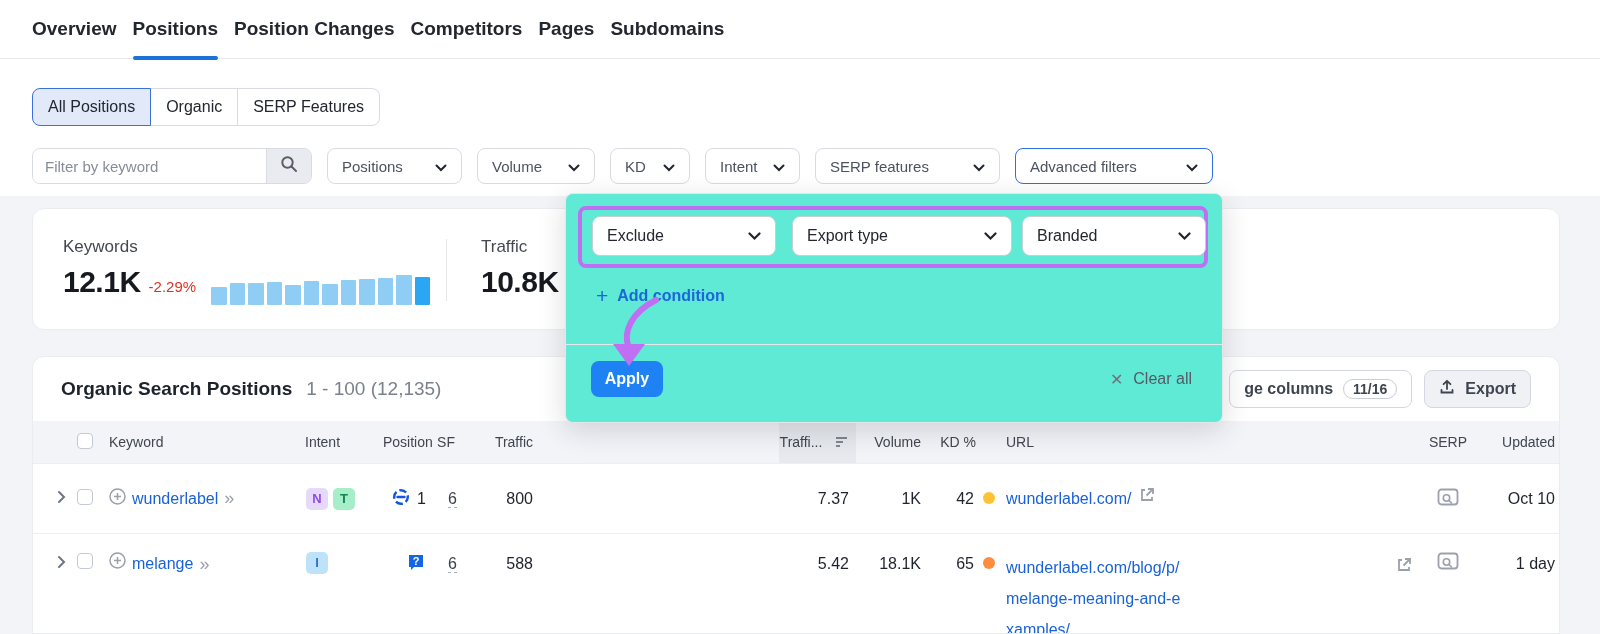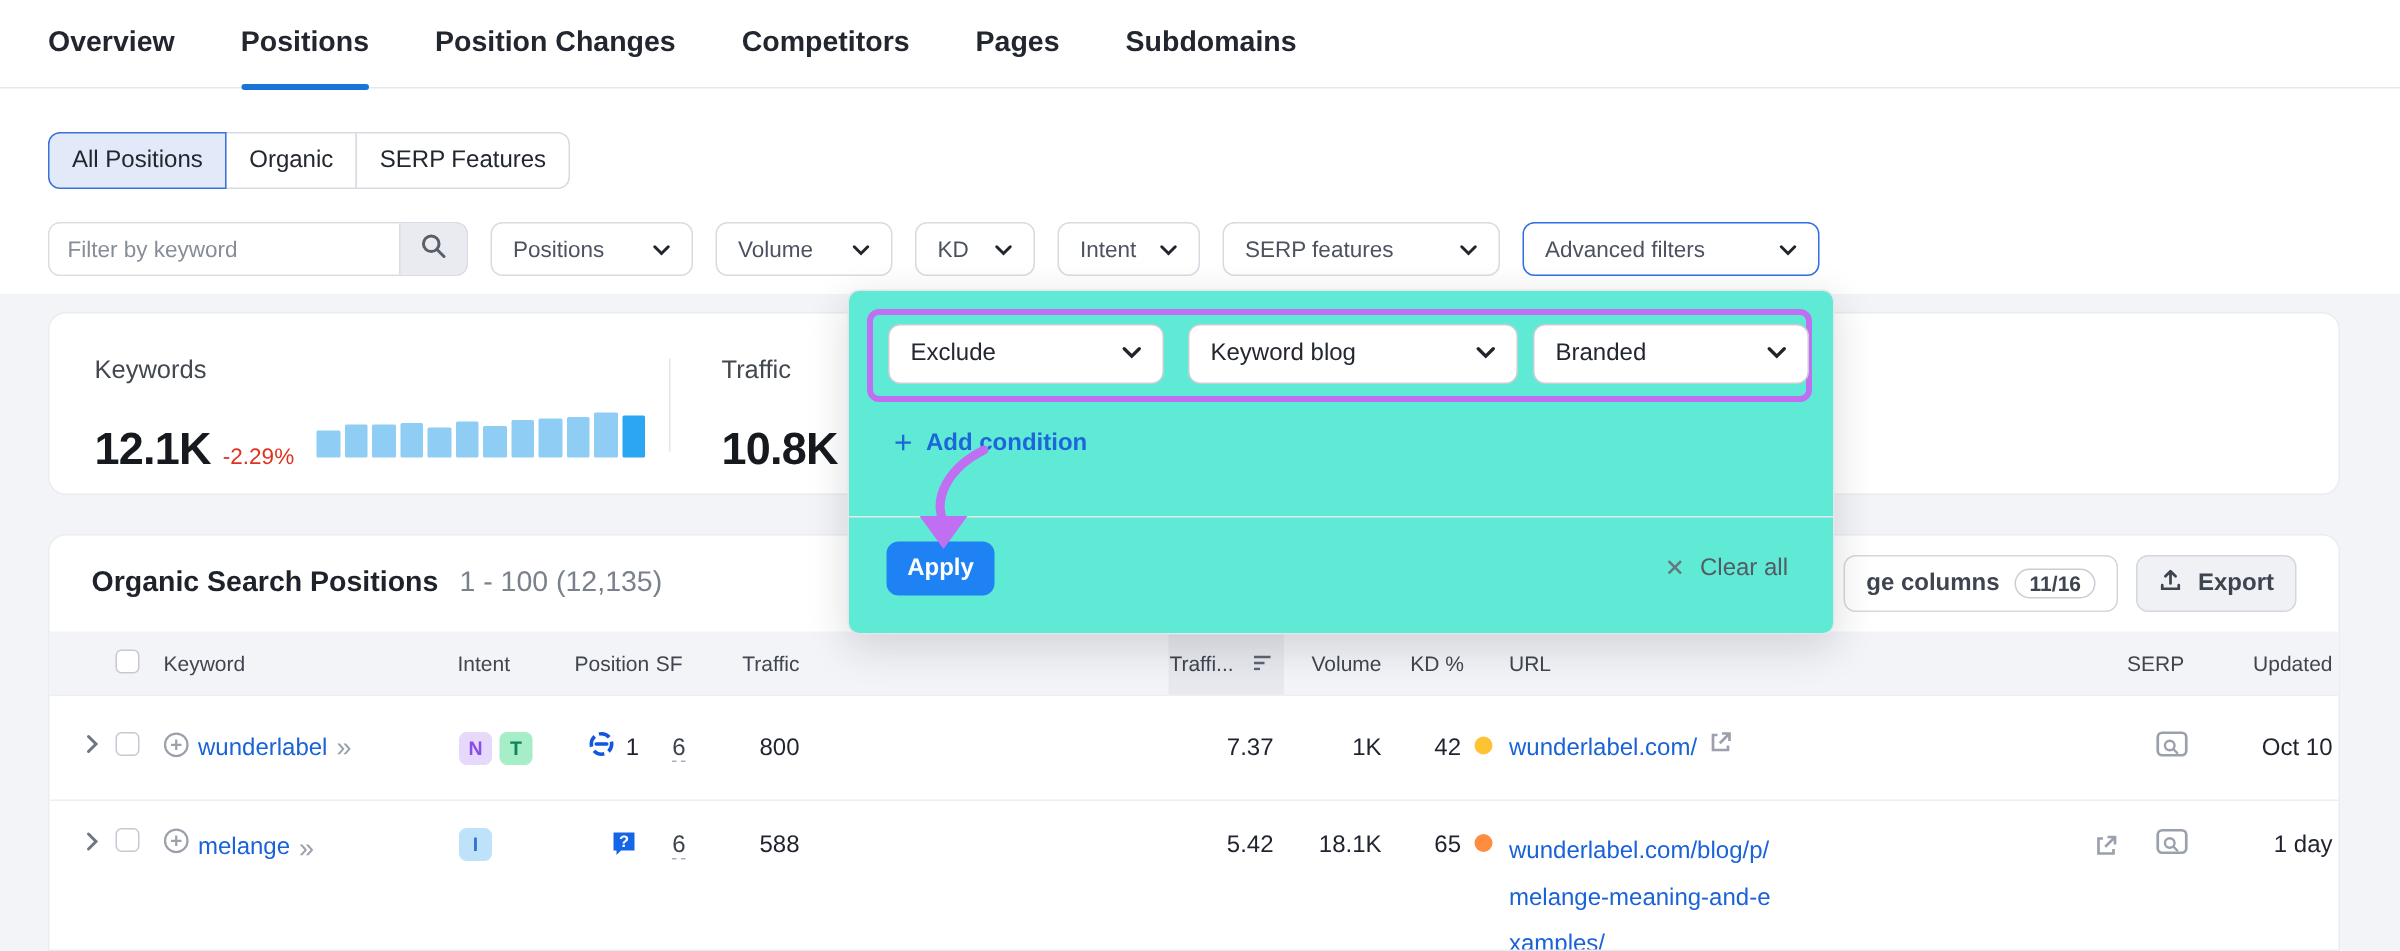--- a/index.html
+++ b/index.html
@@ -2,21 +2,21 @@
 <html><head>
 <meta charset="utf-8">
 <style>
   html,body{margin:0;padding:0;background:#fff;font-family:"Liberation Sans",sans-serif;
     -webkit-font-smoothing:antialiased;}
   .stage{position:relative;width:1600px;height:634px;overflow:hidden;background:#fff;}
   .content-bg{position:absolute;left:0;top:196px;right:0;bottom:0;background:#f3f4f7;z-index:1;}
 
   
   .topnav{position:absolute;left:0;top:0;width:100%;height:59px;border-bottom:1px solid #e7e8ec;
-    display:flex;align-items:center;gap:44px;padding-left:32px;box-sizing:border-box;background:#fff;z-index:3;}
+    display:flex;align-items:center;gap:16px;padding-left:32px;box-sizing:border-box;background:#fff;z-index:3;}
   .topnav .tab{font-size:19px;font-weight:600;color:#22272f;cursor:pointer;position:relative;
     height:59px;display:flex;align-items:center;}
   .topnav .tab.active{font-weight:700;}
   .topnav .tab.active::after{content:"";position:absolute;left:0;right:0;bottom:-1px;height:4px;
     background:#1a73d9;border-radius:2px;}
 
   
   .seg-row{position:absolute;left:32px;top:88px;display:flex;z-index:3;}
   .seg{height:36px;display:flex;align-items:center;padding:0 15px;font-size:16px;color:#22272f;
     background:#fff;border:1px solid #d8dbe2;margin-left:-1px;cursor:pointer;}
@@ -37,21 +37,21 @@
     align-items:center;justify-content:space-between;padding:0 14px;font-size:15px;color:#4c5260;
     box-sizing:border-box;cursor:pointer;}
   .drop-btn.adv{border:1.5px solid #2e6fe2;}
   .chev{flex:none;margin-left:10px;}
 
   
   .stats-card{position:absolute;left:32px;top:208px;width:1528px;height:122px;background:#fff;
     border:1px solid #ebecf0;border-radius:12px;box-sizing:border-box;z-index:2;}
   .stat{position:absolute;top:28px;}
   .stat .slabel{font-size:17px;color:#43484f;}
-  .stat .srow{display:flex;align-items:baseline;margin-top:26px;}
+  .stat .srow{display:flex;align-items:baseline;margin-top:8px;}
   .stat .sval{font-size:30px;font-weight:700;color:#16191e;letter-spacing:-0.5px;}
   .stat .schg{font-size:15px;color:#e03220;margin-left:8px;}
   .sparkline{position:absolute;left:178px;bottom:24px;display:flex;align-items:flex-end;gap:3px;}
   .sparkline .bar{width:15.5px;border-radius:1px;}
   .stat-div{position:absolute;left:413px;top:30px;width:1px;height:62px;background:#e4e6ea;}
 
   
   .table-card{position:absolute;left:32px;top:356px;width:1528px;height:278px;background:#fff;
     border:1px solid #ebecf0;border-radius:12px 12px 0 0;box-sizing:border-box;z-index:2;overflow:hidden;}
   .title-row{display:flex;align-items:center;height:64px;padding:0 28px;box-sizing:border-box;}
@@ -257,21 +257,21 @@
               <line x1="1" y1="2" x2="12" y2="2" stroke="#5d6470" stroke-width="1.7"></line>
               <line x1="1" y1="6" x2="8" y2="6" stroke="#5d6470" stroke-width="1.7"></line>
               <line x1="1" y1="10" x2="5" y2="10" stroke="#5d6470" stroke-width="1.7"></line>
             </svg>
         </span>
       </div>
       <div class="ra pad2">Volume</div>
       <div class="ra" style="padding-right:0">KD %</div>
       <div></div>
       <div style="padding-left:8px">URL</div>
-      <div style="text-align:left">SERP</div>
+      <div style="text-align:center">SERP</div>
       <div class="updcell">Updated</div>
     </div>
 
     <div class="tgrid trow r1">
       <div class="cell-exp"><span><svg width="9" height="14" viewBox="0 0 9 14">
               <polyline points="2,2 7,7 2,12" fill="none" stroke="#6e7683" stroke-width="2" stroke-linecap="round"></polyline>
             </svg></span></div>
       <div><span class="cbx"></span></div>
       <div class="kwcell">
         <span><svg width="17" height="17" viewBox="0 0 17 17">
@@ -367,21 +367,21 @@
 
   <div class="popup">
     <div class="hl-rect"></div>
     <div class="sel" style="left:26px;width:184px">
       <span>Exclude</span>
       <span><svg width="13" height="9" viewBox="0 0 13 9">
             <polyline points="1.5,1.5 6.5,6.5 11.5,1.5" fill="none" stroke="#20252d" stroke-width="2.2" stroke-linecap="round"></polyline>
           </svg></span>
     </div>
     <div class="sel" style="left:226px;width:220px">
-      <span>Keyword blog</span>
+      <span>Export type</span>
       <span><svg width="13" height="9" viewBox="0 0 13 9">
             <polyline points="1.5,1.5 6.5,6.5 11.5,1.5" fill="none" stroke="#20252d" stroke-width="2.2" stroke-linecap="round"></polyline>
           </svg></span>
     </div>
     <div class="sel" style="left:456px;width:184px">
       <span>Branded</span>
       <span><svg width="13" height="9" viewBox="0 0 13 9">
             <polyline points="1.5,1.5 6.5,6.5 11.5,1.5" fill="none" stroke="#20252d" stroke-width="2.2" stroke-linecap="round"></polyline>
           </svg></span>
     </div>

